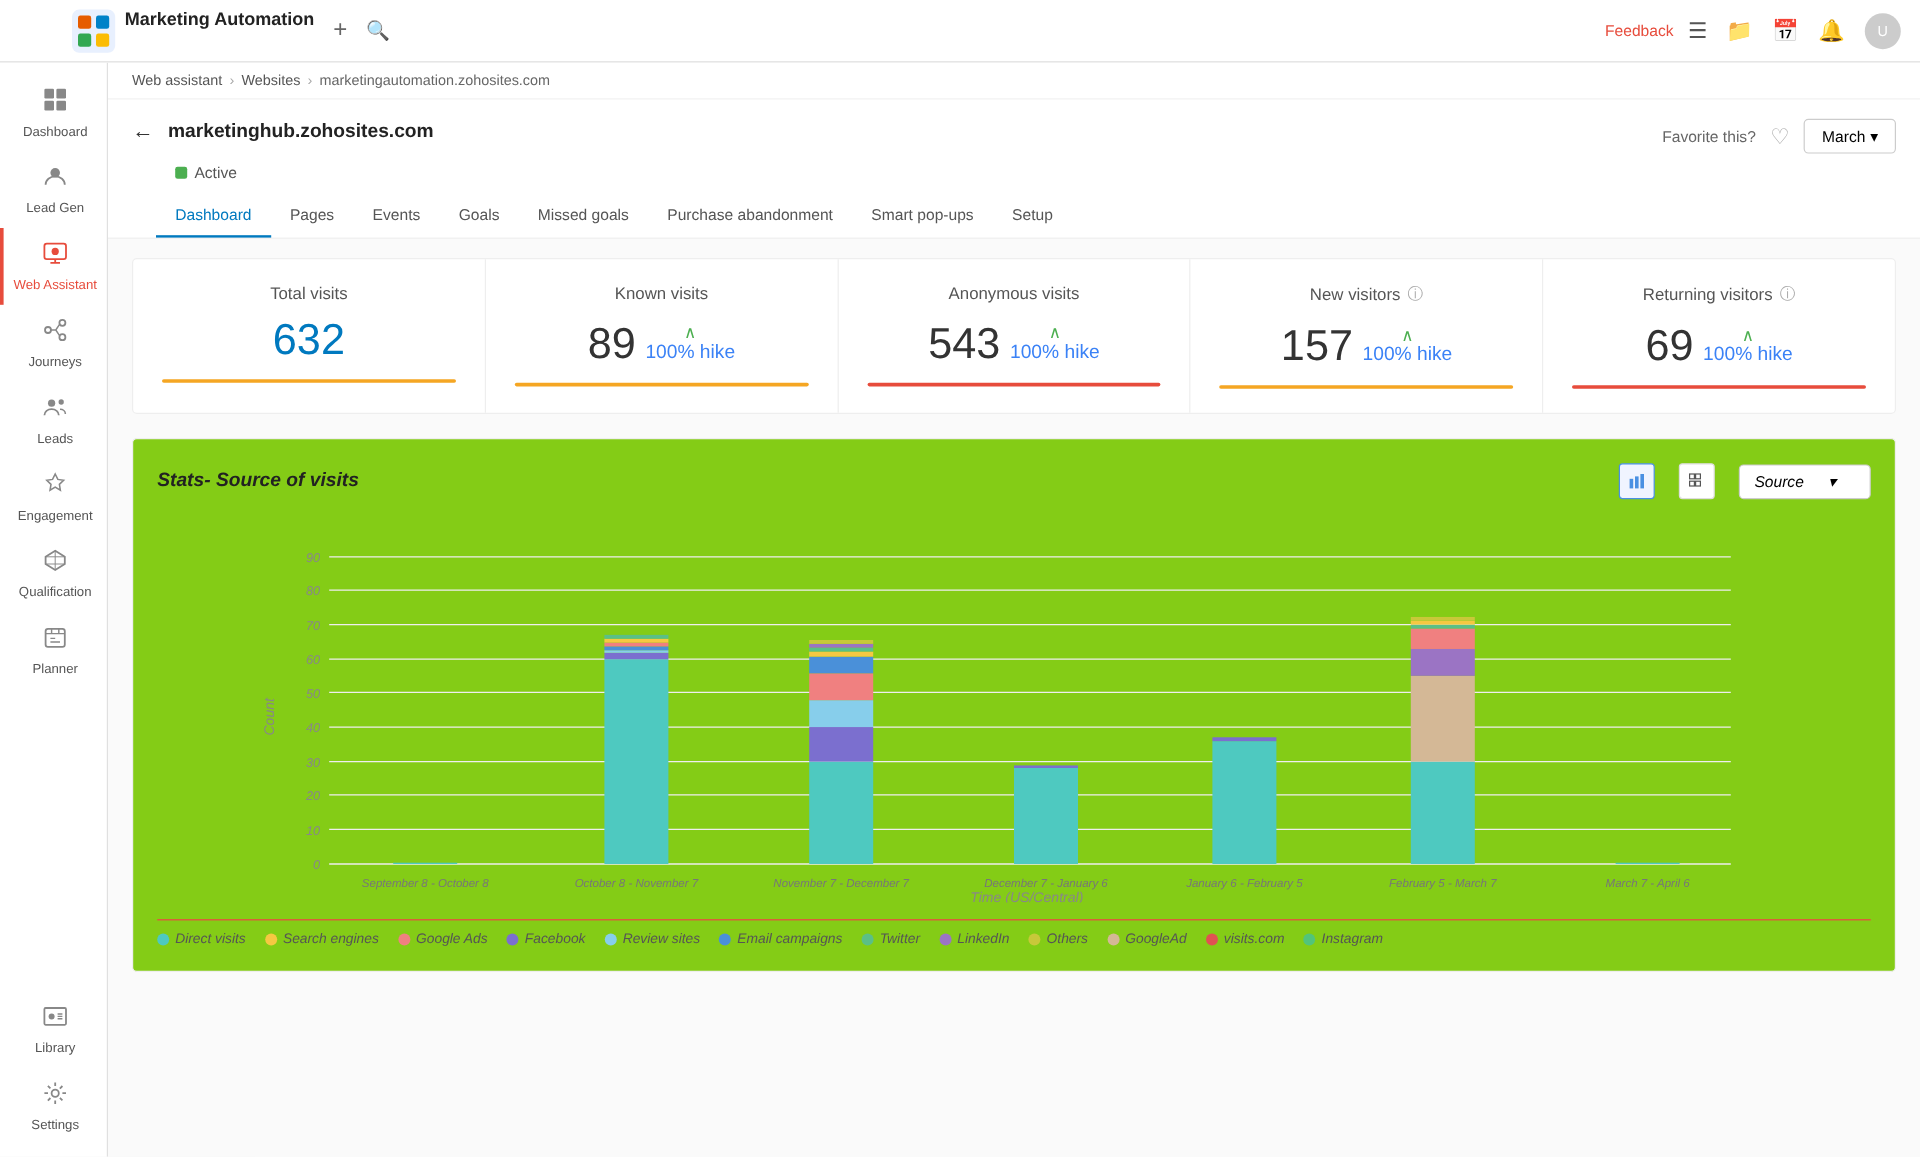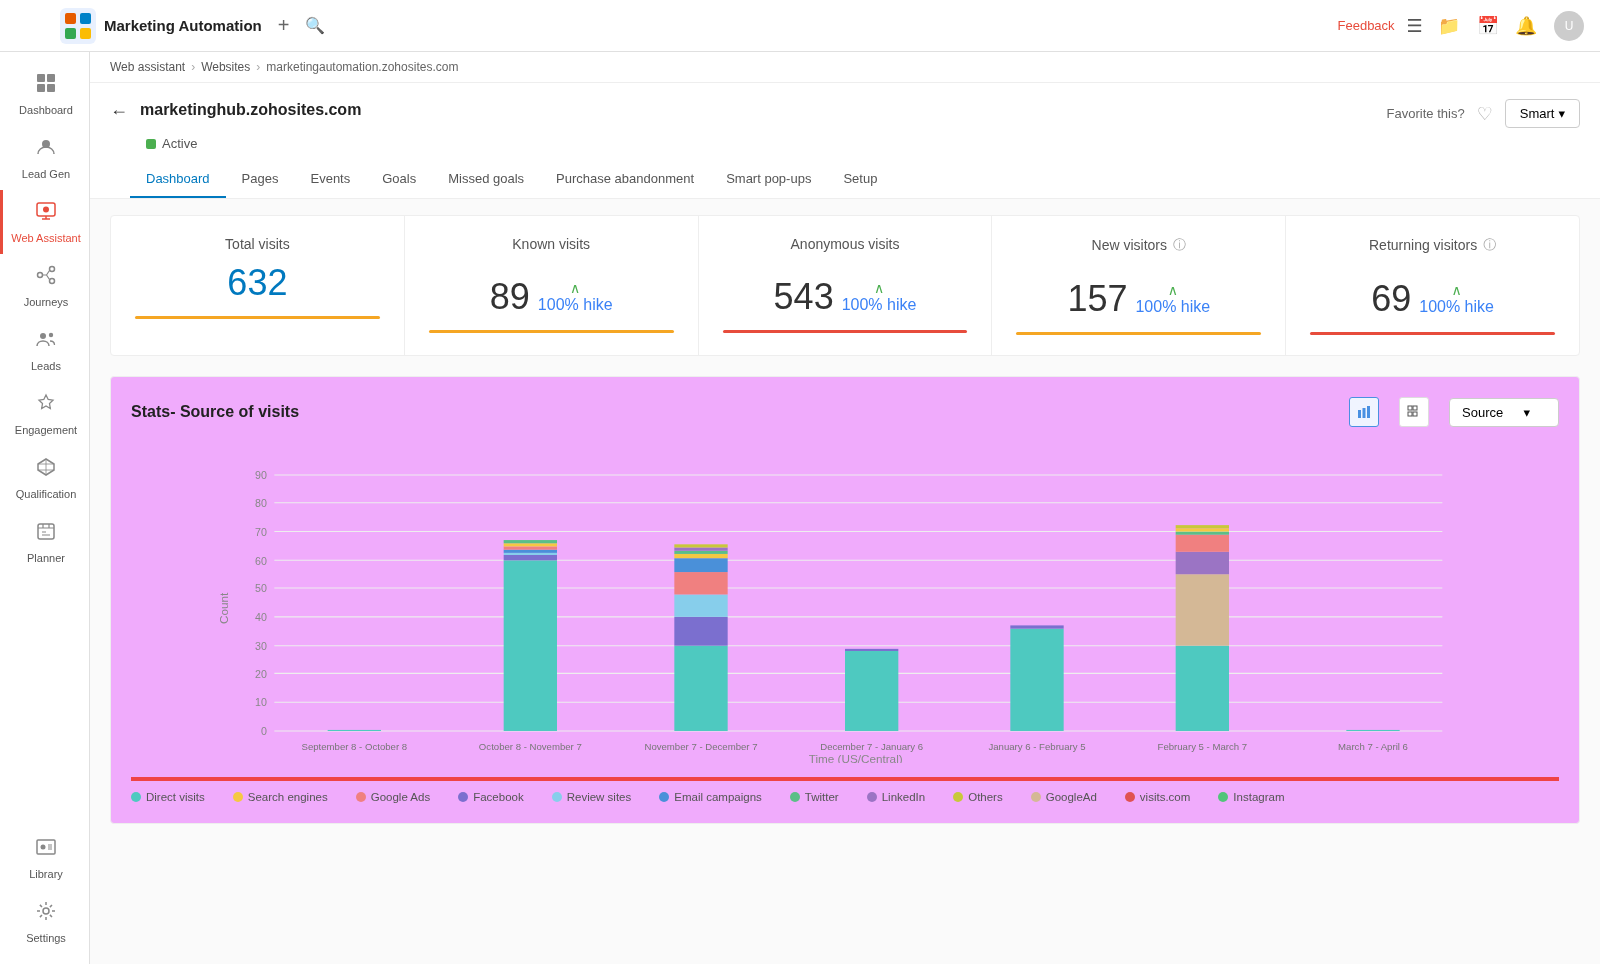--- a/index.html
+++ b/index.html
@@ -12,21 +12,20 @@
       border-bottom: 1px solid #e0e0e0;
       display: flex;
       align-items: center;
       padding: 0 16px;
       gap: 12px;
       flex-shrink: 0;
       z-index: 10;
     }
     .topbar-logo {
       display: flex;
-      align-items: center;
       gap: 8px;
       padding-left: 44px;
     }
     .logo-box {
       width: 36px;
       height: 36px;
       background: #e8f0fe;
       border-radius: 6px;
       display: flex;
       align-items: center;
@@ -177,38 +176,39 @@
     }
     .stat-card:last-child { border-right: none; }
     .stat-label { font-size: 14px; color: #555; margin-bottom: 10px; display: flex; align-items: center; justify-content: center; gap: 6px; }
     .stat-value { font-size: 36px; font-weight: 300; color: #333; }
     .stat-value.blue { color: #0079bf; }
     .stat-hike {
       display: flex;
       align-items: center;
       justify-content: center;
       gap: 8px;
-      margin-top: 24px;
+      margin-top: 13px;
     }
     .hike-arrow { color: #4caf50; font-size: 14px; }
     .hike-text { font-size: 16px; color: #3b82f6; }
     .stat-underline {
       height: 3px;
       margin-top: 12px;
       border-radius: 2px;
     }
     .underline-yellow { background: #f5a623; }
     .underline-red { background: #e74c3c; }
 
     
     .chart-section {
-      background: #f0abfc;
+      background: #84cc16;
       border: 1px solid #eee;
       border-radius: 4px;
       padding: 20px;
+      font-style: italic;
     }
     .chart-header {
       display: flex;
       align-items: center;
       justify-content: space-between;
       margin-bottom: 16px;
     }
     .chart-title { font-size: 16px; font-weight: 600; color: #222; }
     .chart-controls { display: flex; align-items: center; gap: 20px; }
     .chart-icon-btn {
@@ -244,24 +244,24 @@
       position: relative;
       height: 320px;
       margin: 0 10px;
     }
     .chart-svg { width: 100%; height: 100%; }
 
     
     .chart-legend {
       display: flex;
       flex-wrap: wrap;
-      gap: 12px 28px;
+      gap: 12px 16px;
       margin-top: 14px;
       padding-top: 10px;
-      border-top: 4px solid #ef4444;
+      border-top: 1px solid #ef4444;
       text-align: center;
     }
     .legend-item {
       display: flex;
       align-items: center;
       gap: 5px;
       font-size: 11.5px;
       color: #555;
     }
     .legend-dot { width: 10px; height: 10px; border-radius: 50%; flex-shrink: 0; }
@@ -413,21 +413,21 @@
     <div class="page-header">
       <div class="page-header-top">
         <div class="page-title-area">
           <span class="back-btn">←</span>
           <span class="page-title">marketinghub.zohosites.com</span>
         </div>
         <div class="page-header-right">
           <span class="favorite-text">Favorite this?</span>
           <span style="font-size:18px; color:#aaa; cursor:pointer;">♡</span>
           <button class="more-btn">
-            <span>Smart</span>
+            <span>March</span>
             <span>▾</span>
           </button>
         </div>
       </div>
       <div class="status-badge">
         <div class="status-dot"></div>
         <span>Active</span>
       </div>
 
       <div class="tabs">

